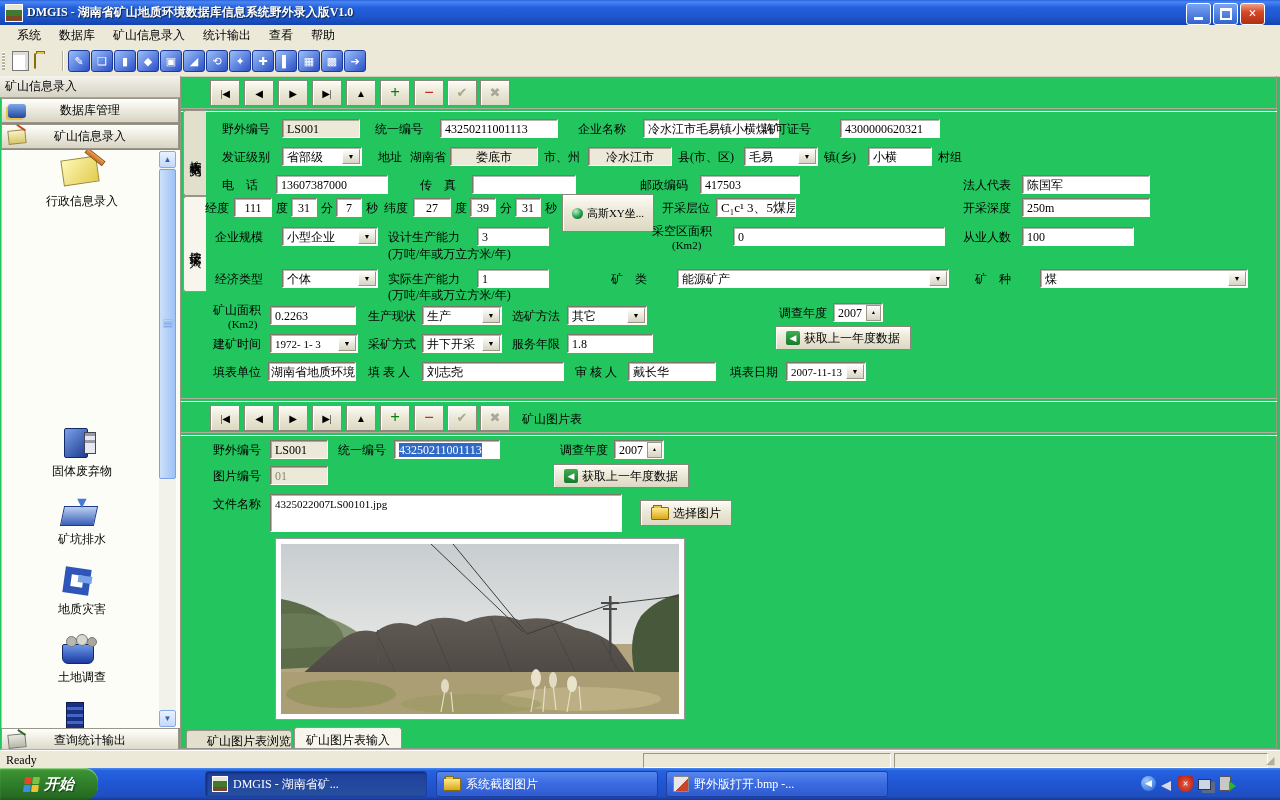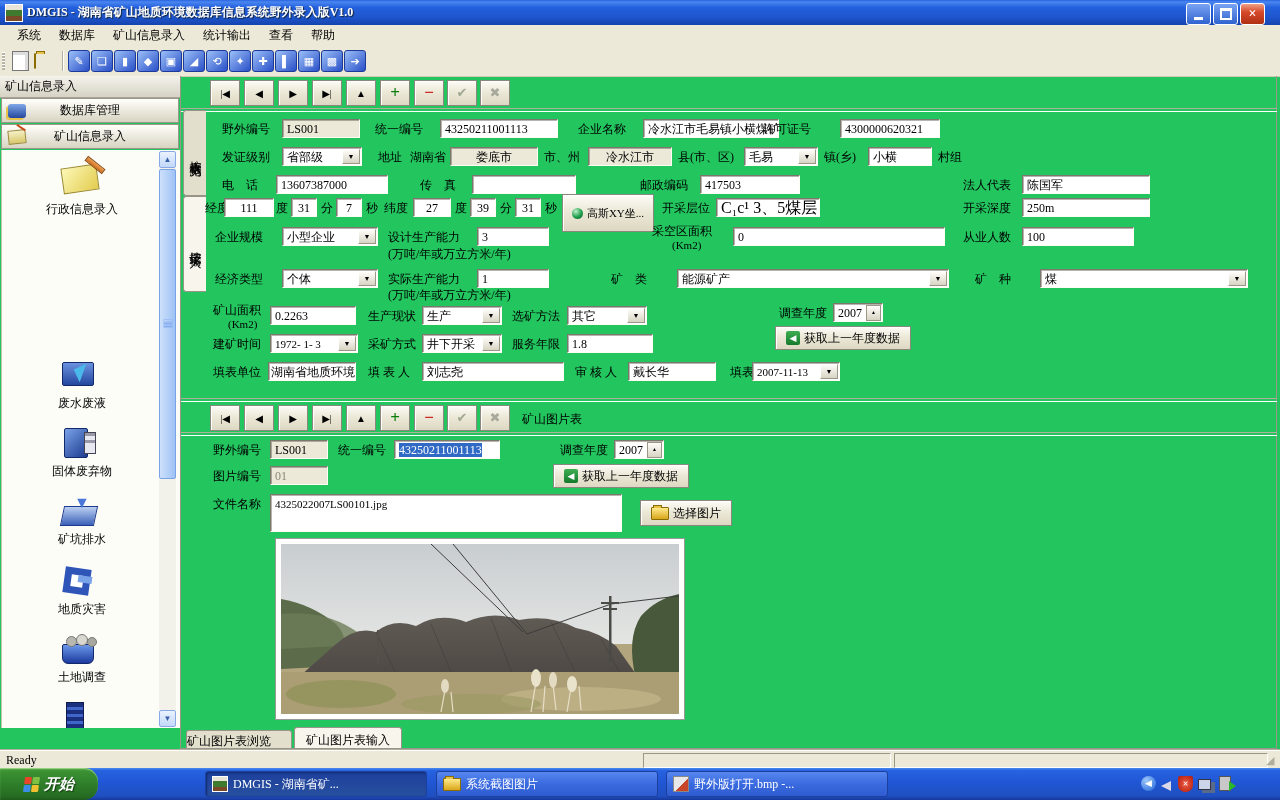--- a/index.html
+++ b/index.html
@@ -110,33 +110,28 @@
   </div>
   <div class="grpbtn" style="top:124px">
     <span class="abs" style="left:6px;width:16px;height:12px;background:linear-gradient(#f6f0c8,#d8c86a);border:1px solid #9a8a3a;transform:rotate(-6deg)">
         <i style="position:absolute;right:-2px;top:-4px;width:10px;height:2px;background:#c84a1a;transform:rotate(40deg)"></i>
       </span>
     <span>矿山信息录入</span>
   </div>
 
   <div class="sideitems">
 
-    <div class="abs" style="left:0;top:12px;width:160px;height:76px">
+    <div class="abs" style="left:0;top:4px;width:160px;height:76px">
       <span class="abs" style="left:60px;top:4px;width:34px;height:24px;background:linear-gradient(135deg,#fdf8b8,#e2cc4e);border:1px solid #9a8a2a;transform:rotate(-8deg)"></span>
       <span class="abs" style="left:82px;top:0;width:20px;height:4px;background:linear-gradient(#f0a050,#c86a20);transform:rotate(38deg);border:1px solid #8a4a10"></span>
       <span class="silbl" style="top:40px">行政信息录入</span>
     </div>
 
 
 
-    <div class="abs" style="left:0;top:206px;width:160px;height:64px">
-      <span class="abs" style="left:60px;top:6px;width:30px;height:22px;background:linear-gradient(#6a92e0,#24479e);border:1px solid #122a6a;border-radius:2px"></span>
-      <span class="abs" style="left:74px;top:10px;width:0;height:0;border-top:14px solid #4ab8e8;border-left:14px solid transparent;transform:rotate(-115deg)"></span>
-      <span class="silbl" style="top:40px">废水废液</span>
-    </div>
 
     <div class="abs" style="left:0;top:274px;width:160px;height:64px">
       <span class="abs" style="left:62px;top:4px;width:22px;height:28px;background:linear-gradient(135deg,#7aa2e8,#1c3a8e);border:1px solid #122a6a;border-radius:2px"></span>
       <span class="abs" style="left:82px;top:8px;width:10px;height:20px;background:#e8e8f0;border:1px solid #445;box-shadow:inset 0 3px 0 #99a,inset 0 7px 0 #e8e8f0,inset 0 10px 0 #99a"></span>
       <span class="silbl" style="top:40px">固体废弃物</span>
     </div>
 
     <div class="abs" style="left:0;top:344px;width:160px;height:64px">
       <span class="abs" style="left:60px;top:12px;width:32px;height:18px;background:linear-gradient(#bcd0f2,#3a60b8);border:1px solid #1c3a8e;transform:skewX(-12deg)"></span>
       <span class="abs" style="left:72px;top:0px;color:#4a78d8;font-size:16px">▼</span>
@@ -160,20 +155,26 @@
     <span class="abs" style="left:64px;top:552px;width:16px;height:30px;background:repeating-linear-gradient(180deg,#1a2f7e 0 4px,#3f66c8 4px 7px);border:1px solid #0e1c52"></span>
   </div>
 
   <span class="sb sbbtn" style="top:151px">▲</span>
   <span class="abs" style="left:159px;top:168px;width:17px;height:542px;background:#f2f1ea"></span>
   <span class="thumb" style="top:169px;height:310px">
       <i style="position:absolute;left:4px;top:150px;width:8px;height:1px;box-shadow:0 0 0 .5px #86aef0,0 3px 0 .5px #86aef0,0 6px 0 .5px #86aef0"></i>
     </span>
   <span class="sb sbbtn" style="top:710px">▼</span>
 
+  <div class="grpbtn" style="top:728px">
+    <span class="abs" style="left:6px;width:16px;height:12px;background:linear-gradient(#e8e8e0,#b8b8a8);border:1px solid #777;transform:rotate(-6deg)">
+        <i style="position:absolute;right:-2px;top:-3px;width:9px;height:2px;background:#2a6a2a;transform:rotate(40deg)"></i>
+      </span>
+    <span>查询统计输出</span>
+  </div>
 
   <span class="abs" style="left:180px;top:76px;width:1px;height:674px;background:#9a9786"></span>
   <span class="abs" style="left:1276px;top:76px;width:1px;height:674px;background:#9a9786"></span>
 
   <div class="btn navb" style="left:210px;top:80px">|◀</div>
   <div class="btn navb" style="left:244px;top:80px">◀</div>
   <div class="btn navb" style="left:278px;top:80px">▶</div>
   <div class="btn navb" style="left:312px;top:80px">▶|</div>
   <div class="btn navb" style="left:346px;top:80px">▲</div>
   <div class="btn navb" style="left:380px;top:80px;color:#0a7d0a;font-weight:bold;font-size:17px">+</div>
@@ -210,39 +211,39 @@
   <span class="lbl" style="left:222px;top:178px">电　话</span>
   <span class="tb" style="left:276px;top:175px;width:112px">13607387000</span>
   <span class="lbl" style="left:420px;top:178px">传　真</span>
   <span class="tb" style="left:472px;top:175px;width:104px"></span>
   <span class="lbl" style="left:640px;top:178px">邮政编码</span>
   <span class="tb" style="left:700px;top:175px;width:100px">417503</span>
   <span class="lbl" style="left:963px;top:178px">法人代表</span>
   <span class="tb" style="left:1022px;top:175px;width:128px">陈国军</span>
 
   <span class="lbl" style="left:205px;top:201px">经度</span>
-  <span class="tb ctr" style="left:224px;top:198px;width:50px">111</span>
+  <span class="tb ctr" style="left:234px;top:198px;width:38px">111</span>
   <span class="lbl" style="left:276px;top:201px">度</span>
   <span class="tb ctr" style="left:291px;top:198px;width:26px">31</span>
   <span class="lbl" style="left:321px;top:201px">分</span>
   <span class="tb ctr" style="left:336px;top:198px;width:26px">7</span>
   <span class="lbl" style="left:366px;top:201px">秒</span>
   <span class="lbl" style="left:384px;top:201px">纬度</span>
   <span class="tb ctr" style="left:413px;top:198px;width:38px">27</span>
   <span class="lbl" style="left:455px;top:201px">度</span>
   <span class="tb ctr" style="left:470px;top:198px;width:26px">39</span>
   <span class="lbl" style="left:500px;top:201px">分</span>
   <span class="tb ctr" style="left:515px;top:198px;width:26px">31</span>
   <span class="lbl" style="left:545px;top:201px">秒</span>
   <div class="btn" style="left:562px;top:194px;width:92px;height:38px;font-size:11px">
       <span class="g-sphere"></span>
       <span>高斯XY坐...</span>
     </div>
   <span class="lbl" style="left:662px;top:201px">开采层位</span>
-  <span class="tb" style="left:716px;top:198px;width:104px;font-size:16px">C₁c¹ 3、5煤层</span>
+  <span class="tb" style="left:716px;top:198px;width:80px;font-size:13px">C₁c¹ 3、5煤层</span>
   <span class="lbl" style="left:963px;top:201px">开采深度</span>
   <span class="tb" style="left:1022px;top:198px;width:128px">250m</span>
 
   <span class="lbl" style="left:215px;top:230px">企业规模</span>
   <span class="tb dd" style="left:282px;top:227px;width:96px"><span>小型企业</span><span class="ddb">▼</span></span>
   <span class="lbl" style="left:388px;top:230px">设计生产能力</span>
   <span class="tb" style="left:477px;top:227px;width:72px">3</span>
   <span class="lbl" style="left:388px;top:247px">(万吨/年或万立方米/年)</span>
   <span class="lbl" style="left:652px;top:224px">采空区面积</span>
   <span class="lbl" style="left:672px;top:238px;font-size:11px">(Km2)</span>
@@ -284,21 +285,21 @@
       <span>获取上一年度数据</span>
     </div>
 
   <span class="lbl" style="left:213px;top:365px">填表单位</span>
   <span class="tb" style="left:268px;top:362px;width:88px;padding-left:2px">湖南省地质环境</span>
   <span class="lbl" style="left:368px;top:365px">填 表 人</span>
   <span class="tb" style="left:422px;top:362px;width:142px">刘志尧</span>
   <span class="lbl" style="left:575px;top:365px">审 核 人</span>
   <span class="tb" style="left:628px;top:362px;width:88px">戴长华</span>
   <span class="lbl" style="left:730px;top:365px">填表日期</span>
-  <span class="tb dd" style="left:752px;top:362px;width:88px;font-size:11px"><span>2007-11-13</span><span class="ddb">▼</span></span>
+  <span class="tb dd" style="left:786px;top:362px;width:80px;font-size:11px"><span>2007-11-13</span><span class="ddb">▼</span></span>
 
   <div class="hline" style="top:398px"></div>
 
   <div class="btn navb" style="left:210px;top:405px">|◀</div>
   <div class="btn navb" style="left:244px;top:405px">◀</div>
   <div class="btn navb" style="left:278px;top:405px">▶</div>
   <div class="btn navb" style="left:312px;top:405px">▶|</div>
   <div class="btn navb" style="left:346px;top:405px">▲</div>
   <div class="btn navb" style="left:380px;top:405px;color:#0a7d0a;font-weight:bold;font-size:17px">+</div>
   <div class="btn navb" style="left:414px;top:405px;color:#cc2222;font-weight:bold;font-size:17px">−</div>
@@ -363,21 +364,21 @@
         <path d="M250,168 L255,138 M262,168 L264,142 M275,166 L272,140 M286,168 L290,144 M300,166 L298,142"></path>
         <path d="M160,168 L164,146 M172,168 L170,148"></path>
       </g>
       <ellipse cx="255" cy="134" rx="5" ry="9" fill="#eae3cc"></ellipse>
       <ellipse cx="272" cy="136" rx="4" ry="8" fill="#e2dbc2"></ellipse>
       <ellipse cx="291" cy="140" rx="5" ry="8" fill="#eae3cc"></ellipse>
       <ellipse cx="164" cy="142" rx="4" ry="7" fill="#e2dbc2"></ellipse>
     </svg>
   </div>
 
-  <div class="abs" style="left:186px;top:730px;width:106px;height:19px;background:#e2dfcd;border:1px solid #98948a;border-bottom:none;border-radius:3px 3px 0 0;text-align:left;padding-top:2px;box-sizing:border-box"><span>矿山图片表浏览</span></div>
+  <div class="abs" style="left:186px;top:730px;width:106px;height:19px;background:#e2dfcd;border:1px solid #98948a;border-bottom:none;border-radius:3px 3px 0 0;text-align:right;padding-top:2px;box-sizing:border-box"><span>矿山图片表浏览</span></div>
   <div class="abs" style="left:294px;top:727px;width:108px;height:22px;background:#f7f5ec;border:1px solid #98948a;border-bottom:none;border-radius:3px 3px 0 0;text-align:center;padding-top:4px;box-sizing:border-box"><span>矿山图片表输入</span></div>
   <span class="abs" style="left:181px;top:748px;width:1096px;height:1px;background:#98948a"></span>
 
   <div class="statusbar">
     <span class="lbl" style="left:6px;top:2px">Ready</span>
     <span class="spanel" style="left:643px;width:246px"></span>
     <span class="spanel" style="left:894px;width:372px"></span>
     <span class="abs" style="left:1266px;top:3px;color:#b2ae9c;font-size:11px">◢</span>
   </div>
 

